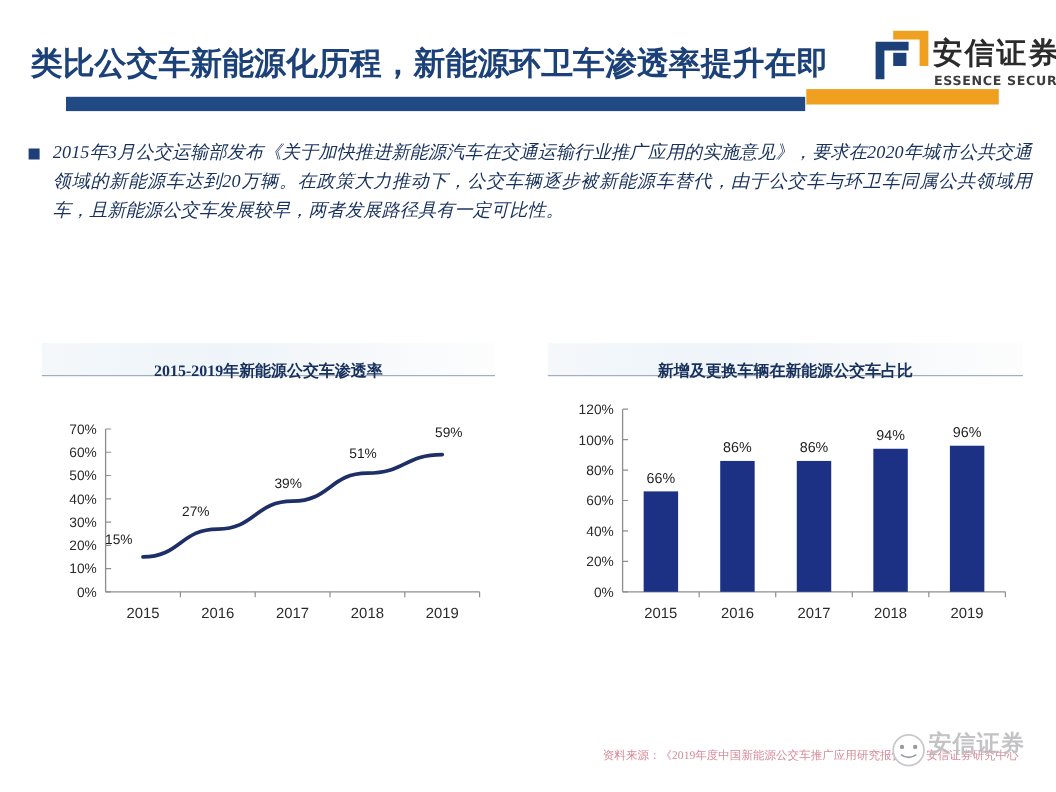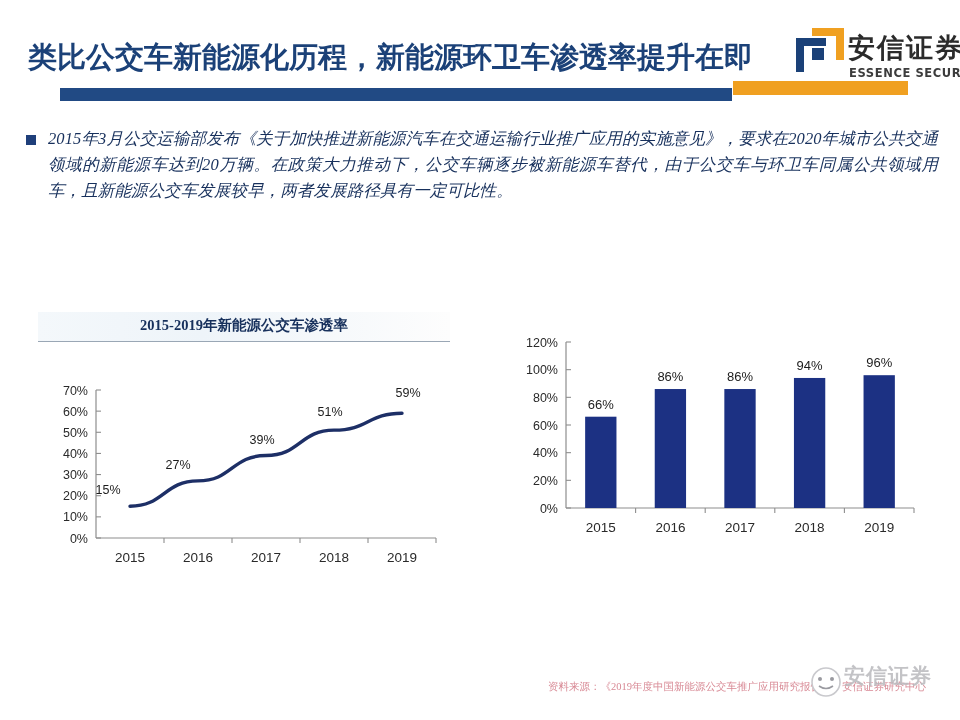--- a/index.html
+++ b/index.html
@@ -58,21 +58,21 @@
   }
 
   
   .chart-panel { position:absolute; }
   .chart-title-bar {
     position:relative; height:30px;
     background:linear-gradient(to right,#f4f8fb 0%, #eef4f9 40%, #fdfdfd 100%);
     border-bottom:1.6px solid #9aa7b5;
   }
   .chart-title-bar span {
-    position:absolute; left:0; right:0; top:4px; text-align:center;
+    position:absolute; left:0; right:0; top:16px; text-align:center;
     font-family:"Liberation Serif","DejaVu Serif",serif;
     font-weight:700; font-size:14.5px; color:#17305c; white-space:nowrap;
   }
   .plot { position:relative; width:100%; }
 
   
   .source {
     position:absolute; left:548px; top:680px;
     font-family:"Liberation Serif","DejaVu Serif",serif;
     font-size:10.5px; color:#d6838f; white-space:nowrap; opacity:.95;
@@ -151,20 +151,23 @@
           <text x="70" y="152.28571428571428" text-anchor="middle" font-family="&quot;Liberation Sans&quot;,&quot;DejaVu Sans&quot;,sans-serif" font-size="12.5" fill="#1c1c1c">15%</text>
           <text x="140" y="126.91428571428571" text-anchor="middle" font-family="&quot;Liberation Sans&quot;,&quot;DejaVu Sans&quot;,sans-serif" font-size="12.5" fill="#1c1c1c">27%</text>
           <text x="224" y="101.54285714285714" text-anchor="middle" font-family="&quot;Liberation Sans&quot;,&quot;DejaVu Sans&quot;,sans-serif" font-size="12.5" fill="#1c1c1c">39%</text>
           <text x="292" y="74.17142857142858" text-anchor="middle" font-family="&quot;Liberation Sans&quot;,&quot;DejaVu Sans&quot;,sans-serif" font-size="12.5" fill="#1c1c1c">51%</text>
           <text x="370" y="55.25714285714285" text-anchor="middle" font-family="&quot;Liberation Sans&quot;,&quot;DejaVu Sans&quot;,sans-serif" font-size="12.5" fill="#1c1c1c">59%</text>
         </svg>
     </div>
   </div>
 
   <div class="chart-panel" style="left:498px; top:312px; width:432px; height:285px;">
+    <div class="chart-title-bar">
+      <span>新增及更换车辆在新能源公交车占比</span>
+    </div>
     <div class="plot" id="plot-bar" style="height:252px;">
       <svg id="bar-svg" width="432" height="252">
           <line x1="68" y1="30" x2="68" y2="196" stroke="#8e8e8e" stroke-width="1.2"></line>
           <line x1="68" y1="196" x2="416" y2="196" stroke="#8e8e8e" stroke-width="1.2"></line>
           <line x1="68" y1="196" x2="73" y2="196" stroke="#8e8e8e" stroke-width="1.1"></line>
           <text x="60" y="200.5" text-anchor="end" font-family="&quot;Liberation Sans&quot;,&quot;DejaVu Sans&quot;,sans-serif" font-size="12.5" fill="#2a2a2a">0%</text>
           <line x1="68" y1="168.33333333333334" x2="73" y2="168.33333333333334" stroke="#8e8e8e" stroke-width="1.1"></line>
           <text x="60" y="172.83333333333334" text-anchor="end" font-family="&quot;Liberation Sans&quot;,&quot;DejaVu Sans&quot;,sans-serif" font-size="12.5" fill="#2a2a2a">20%</text>
           <line x1="68" y1="140.66666666666669" x2="73" y2="140.66666666666669" stroke="#8e8e8e" stroke-width="1.1"></line>
           <text x="60" y="145.16666666666669" text-anchor="end" font-family="&quot;Liberation Sans&quot;,&quot;DejaVu Sans&quot;,sans-serif" font-size="12.5" fill="#2a2a2a">40%</text>

